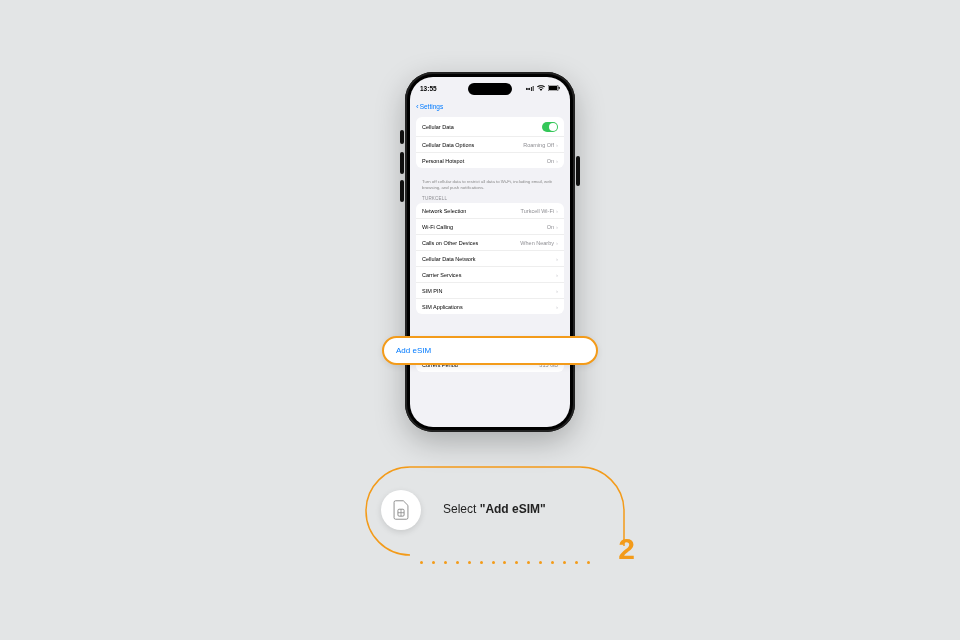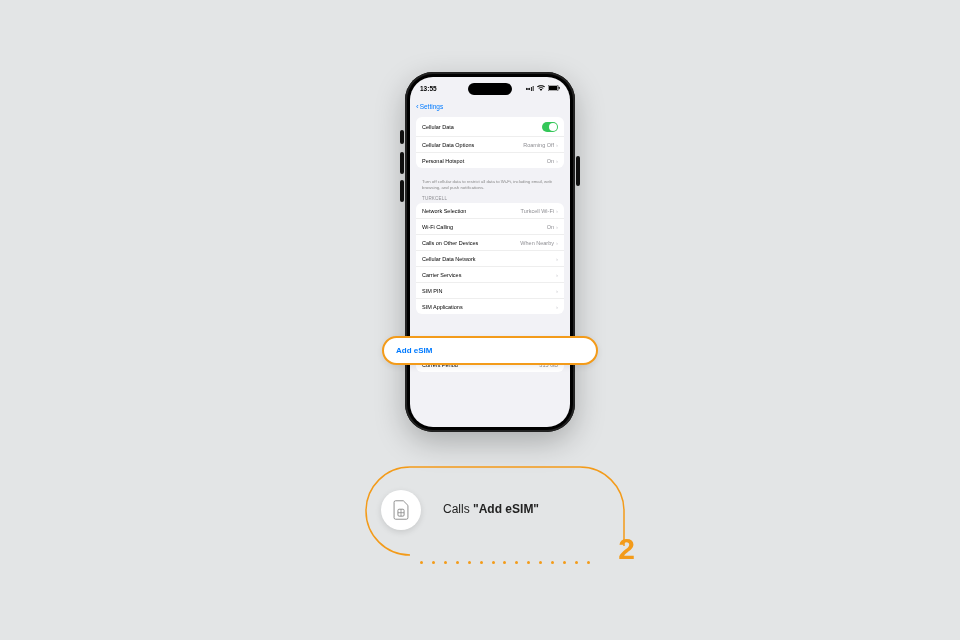--- a/index.html
+++ b/index.html
@@ -119,21 +119,20 @@
     background: #fff;
     border: 2.5px solid #f39b1a;
     border-radius: 15px;
     display: flex;
     align-items: center;
     padding: 0 12px;
     font-size: 8px;
     color: #007aff;
     z-index: 50;
     box-shadow: 0 2px 6px rgba(0,0,0,.08);
-    font-weight: bold;
   }
 
   
   .instruction {
     position: absolute;
     left: 365px;
     top: 466px;
     width: 260px;
     height: 90px;
   }
@@ -314,21 +313,21 @@
   </svg>
   <div class="instr-icon">
     <svg viewBox="0 0 20 26">
       <path d="M 3 1 L 13 1 L 19 7 L 19 23 A 2 2 0 0 1 17 25 L 3 25 A 2 2 0 0 1 1 23 L 1 3 A 2 2 0 0 1 3 1 Z" fill="none" stroke="#888" stroke-width="1.2"></path>
       <rect x="6" y="12" width="8" height="9" rx="1.5" fill="none" stroke="#888" stroke-width="1.2"></rect>
       <line x1="10" y1="12" x2="10" y2="21" stroke="#888" stroke-width="1"></line>
       <line x1="6" y1="16.5" x2="14" y2="16.5" stroke="#888" stroke-width="1"></line>
     </svg>
   </div>
   <div class="instr-text">
-    <span>Calls </span><b>"Add eSIM"</b>
+    <span>Select </span><b>"Add eSIM"</b>
   </div>
   <div class="instr-num">2</div>
   <div class="instr-dots">
     <span></span>
       <span></span>
       <span></span>
       <span></span>
       <span></span>
       <span></span>
       <span></span>

